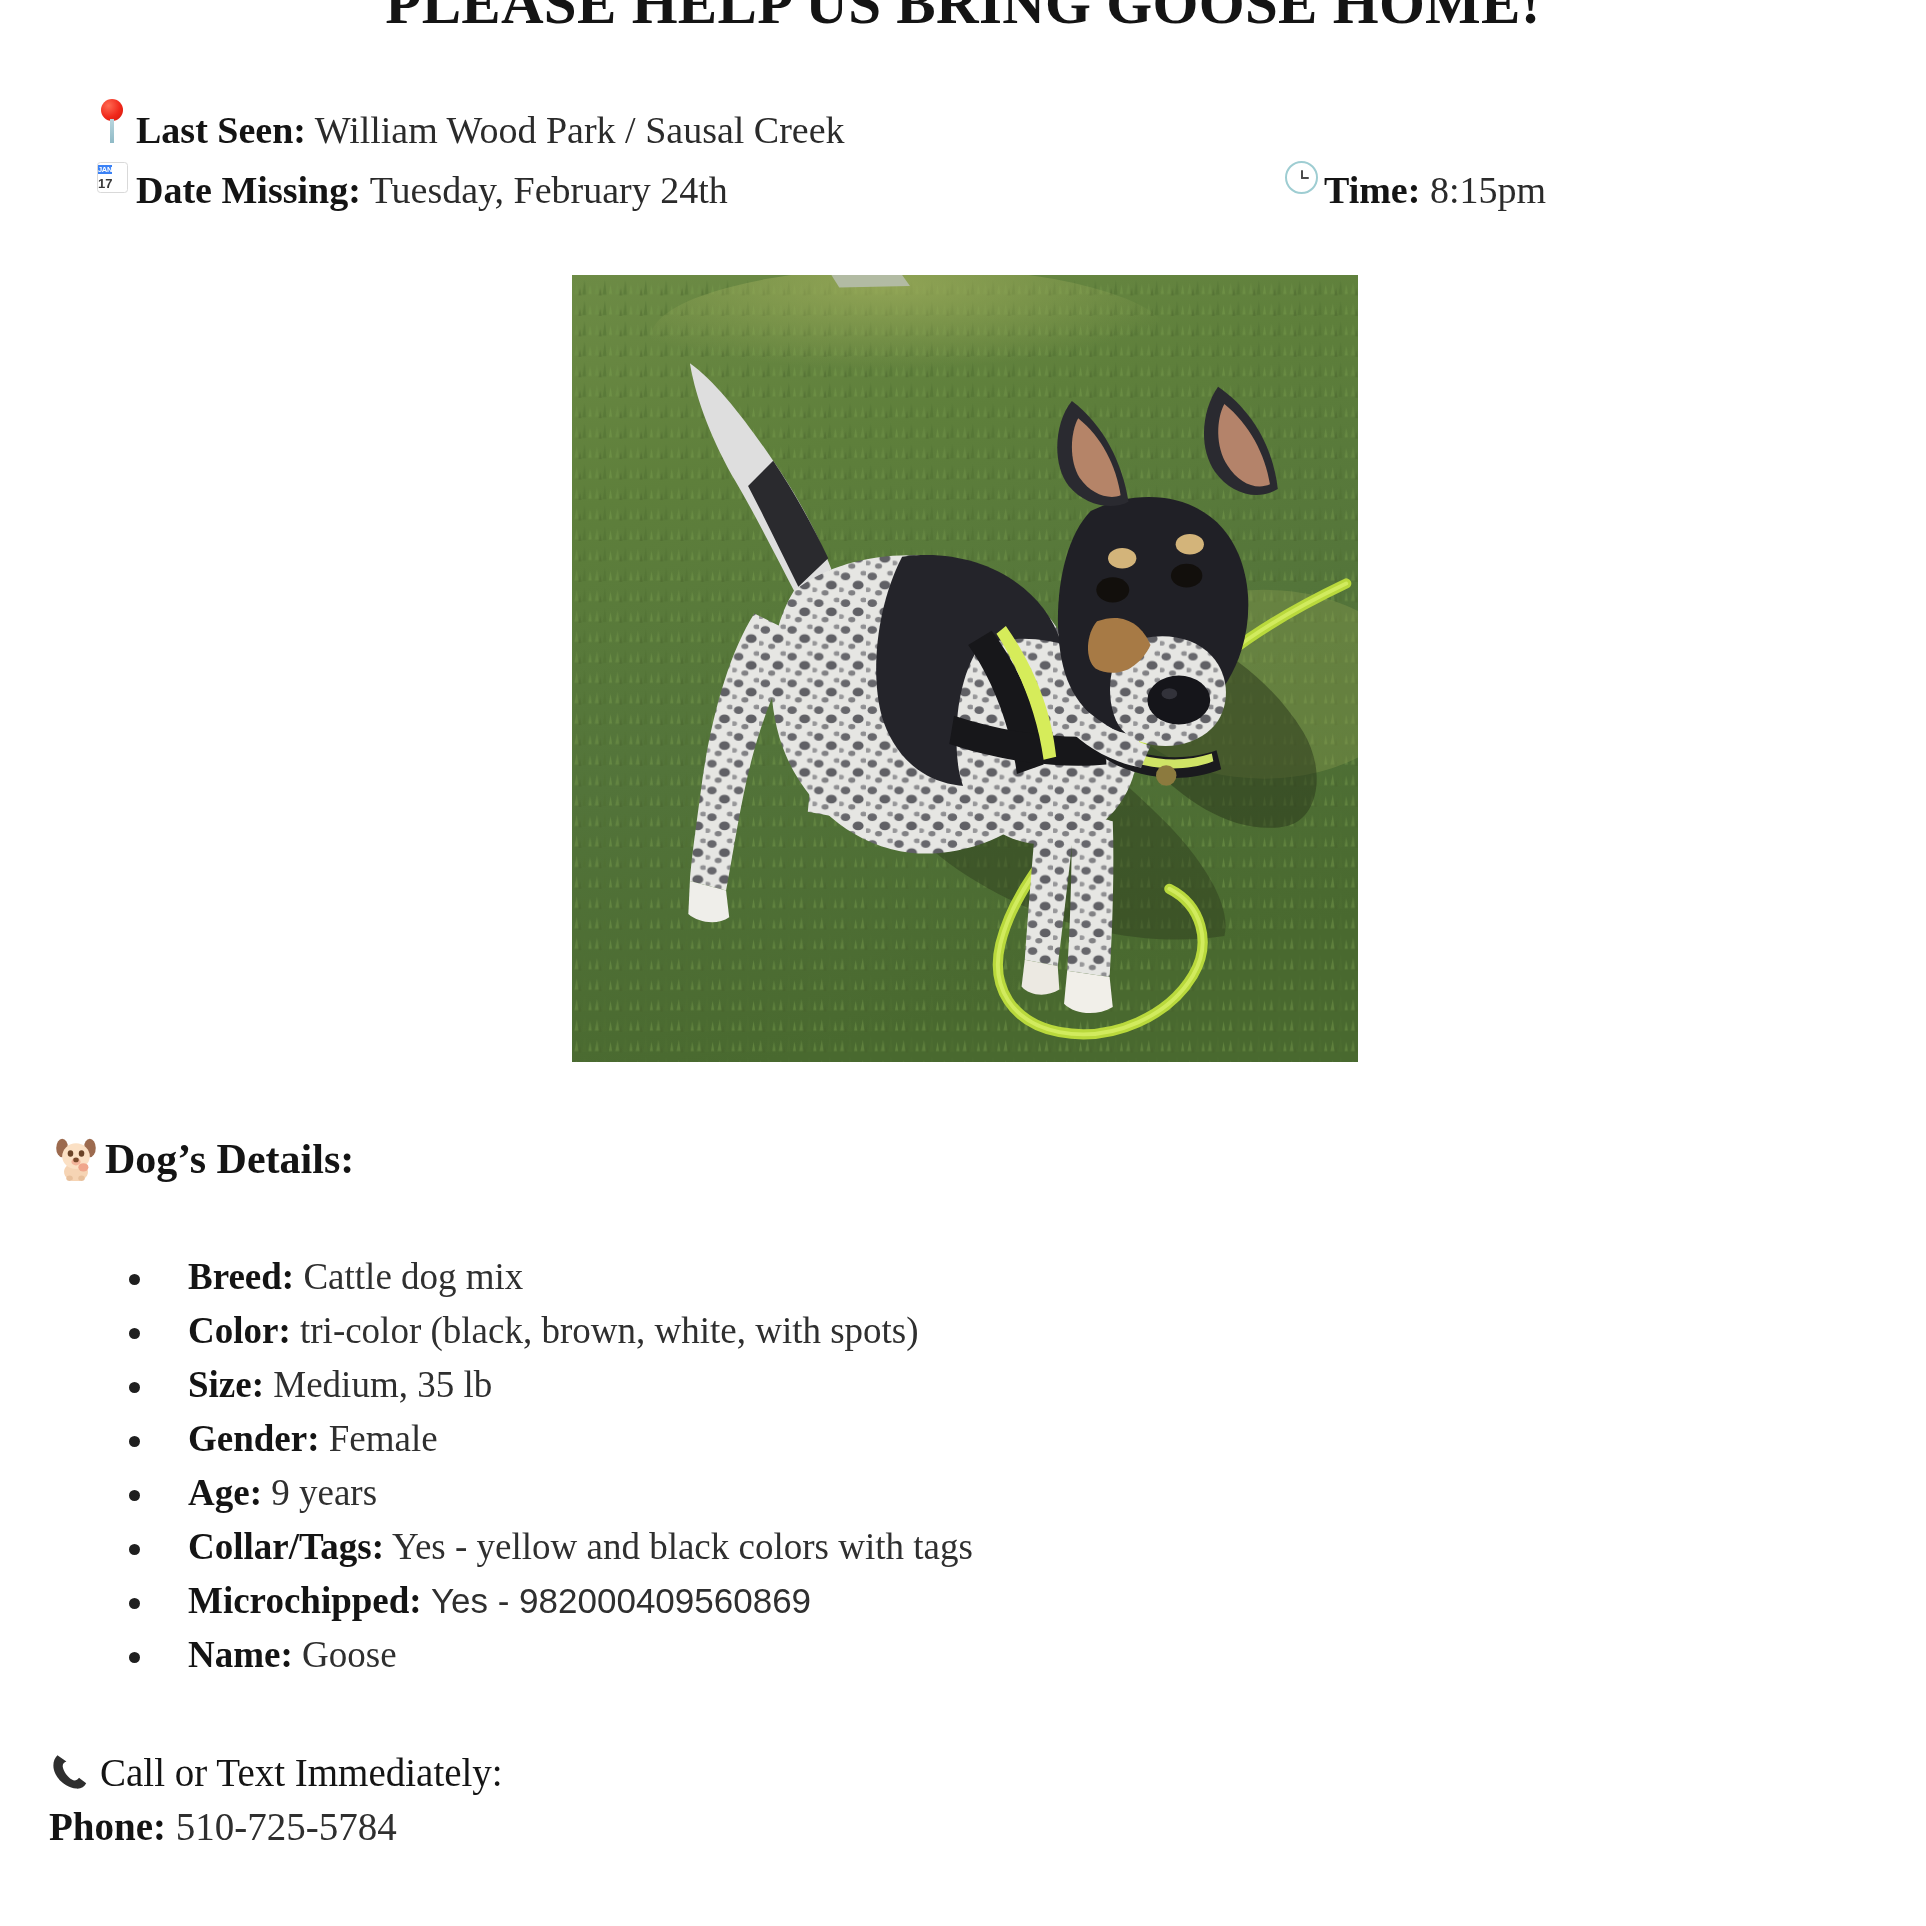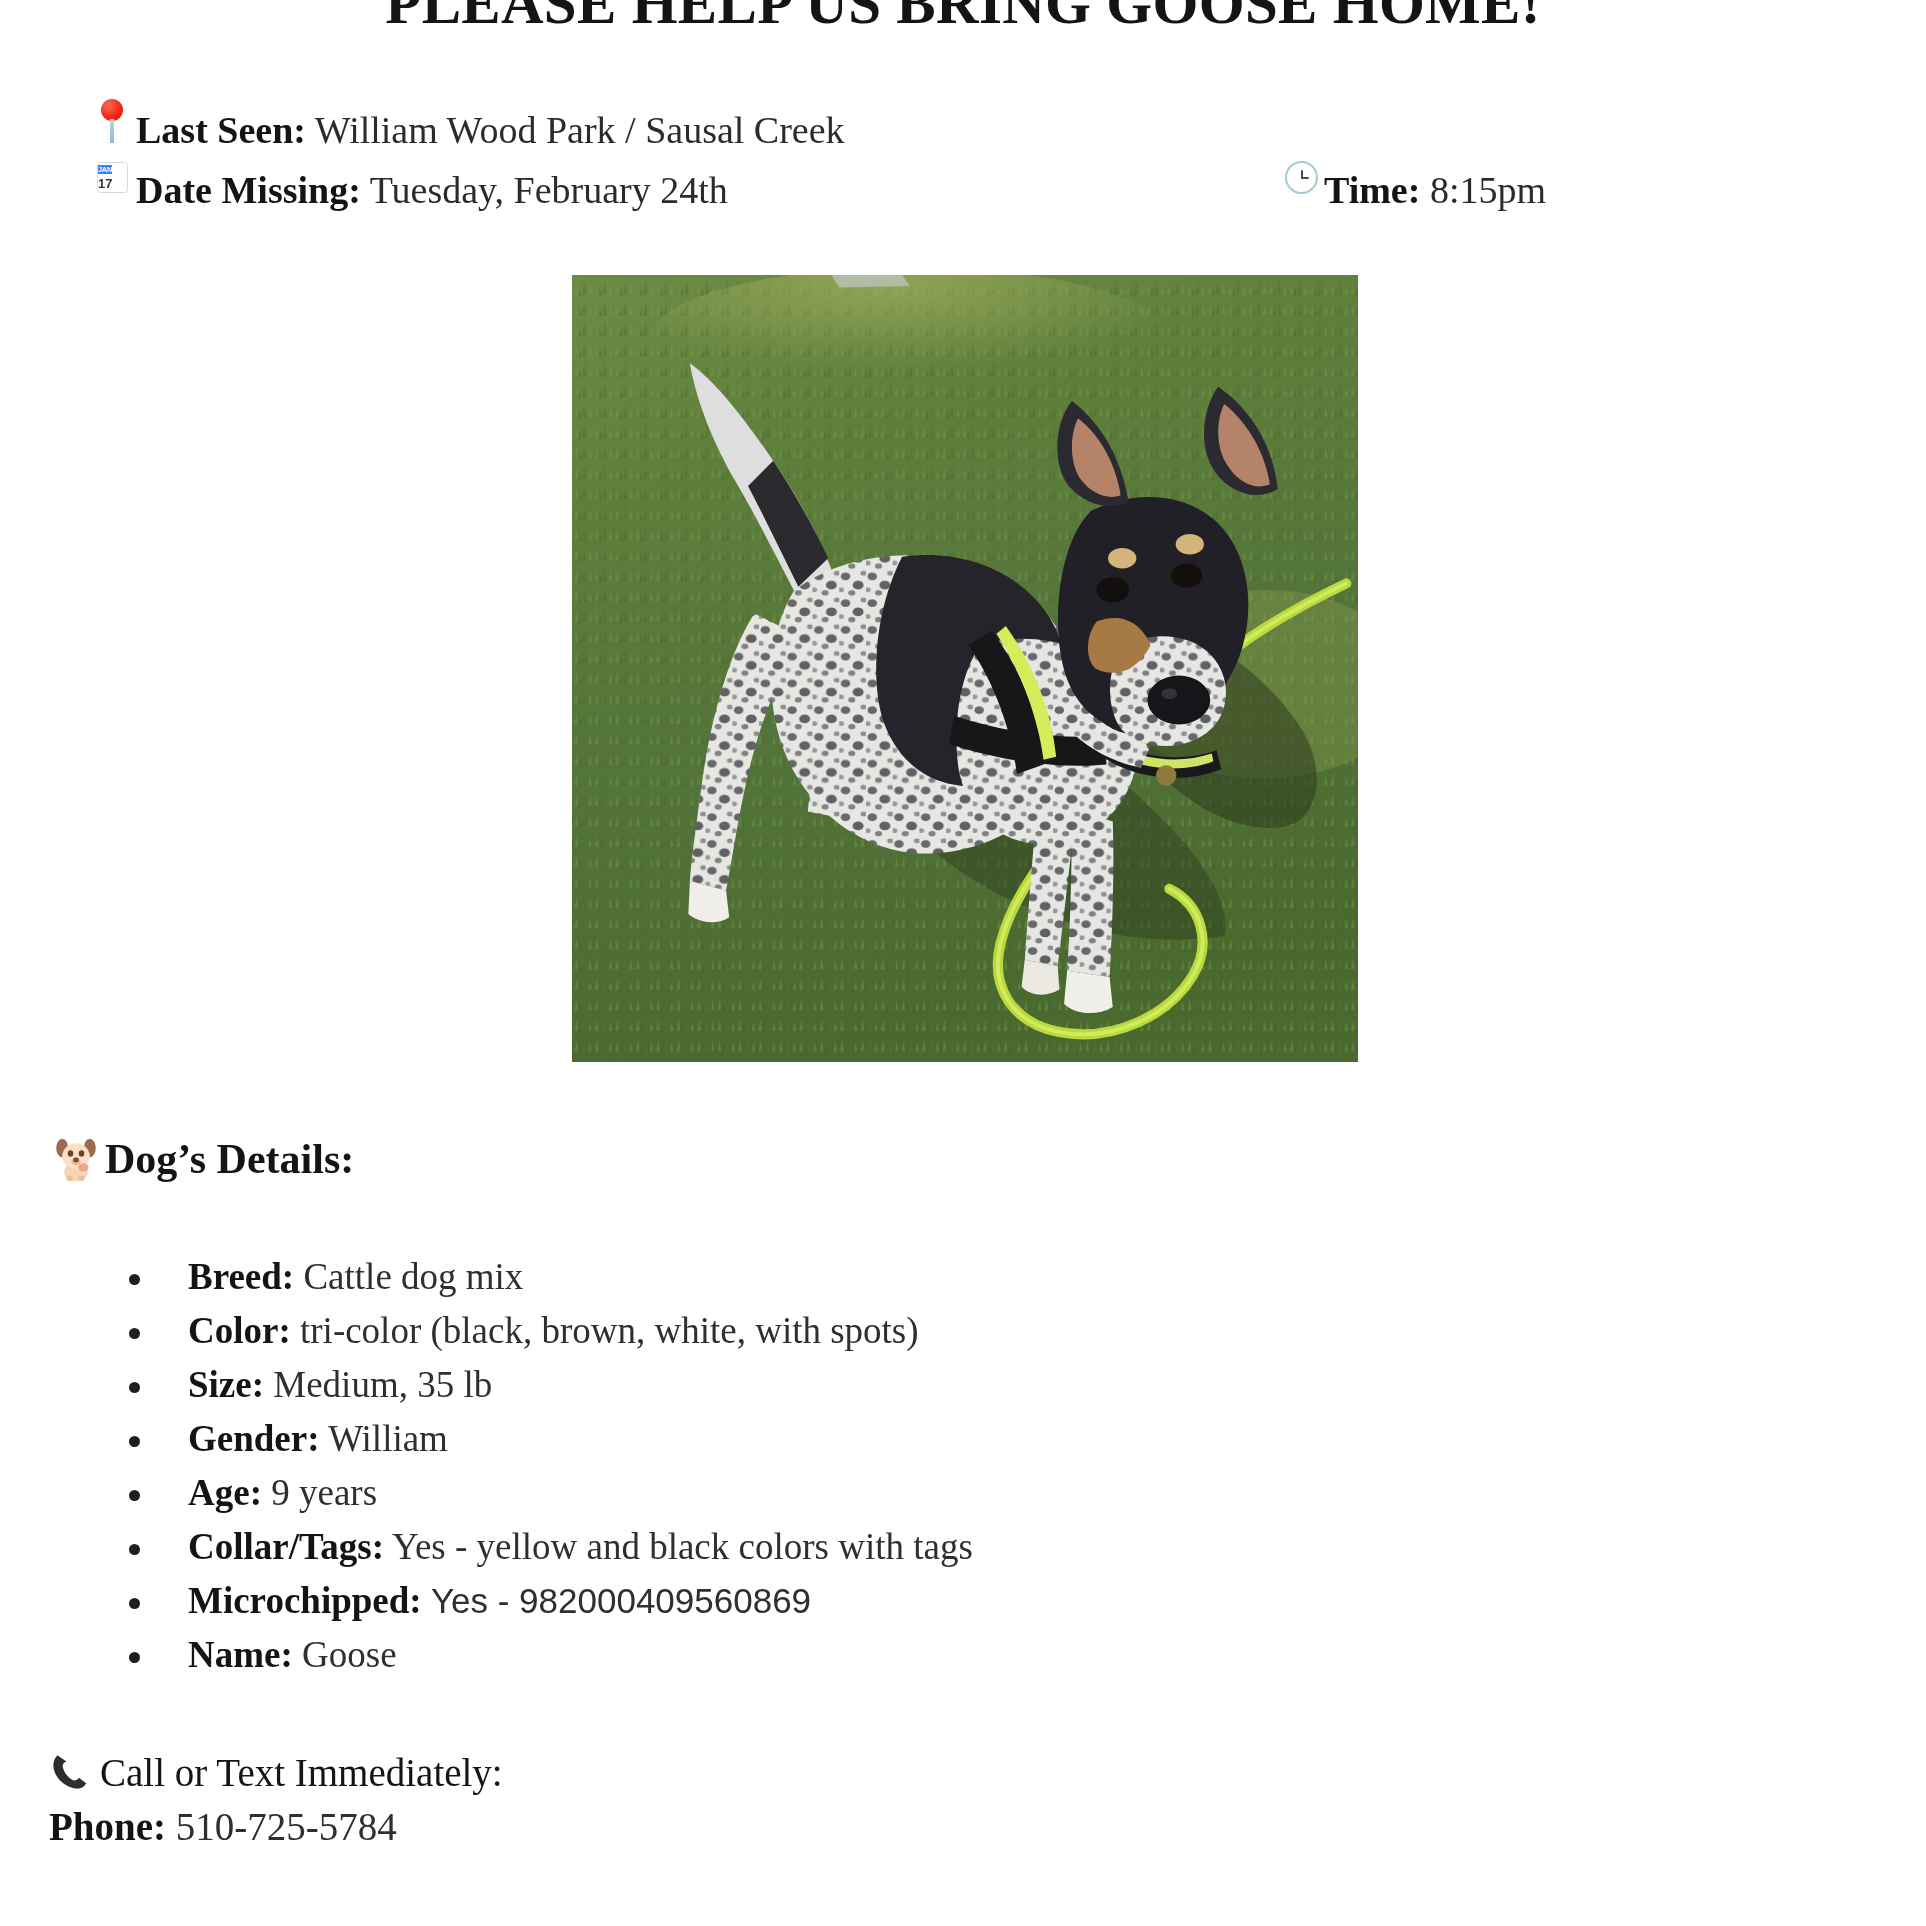--- a/index.html
+++ b/index.html
@@ -471,21 +471,21 @@
   <li>
     <b>Color:</b>
     <span>tri-color (black, brown, white, with spots)</span>
   </li>
   <li>
     <b>Size:</b>
     <span>Medium, 35 lb</span>
   </li>
   <li>
     <b>Gender:</b>
-    <span>William</span>
+    <span>Female</span>
   </li>
   <li>
     <b>Age:</b>
     <span>9 years</span>
   </li>
   <li>
     <b>Collar/Tags:</b>
     <span>Yes - yellow and black colors with tags</span>
   </li>
   <li>

